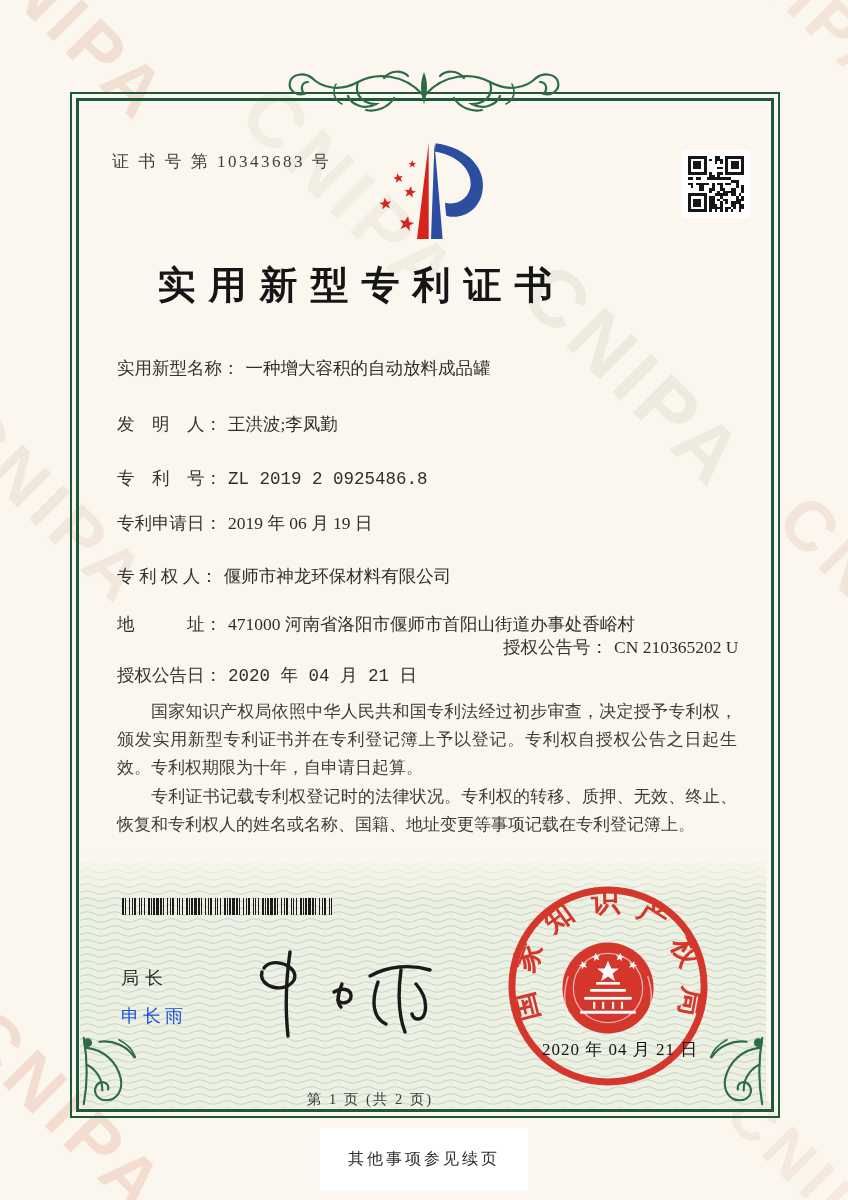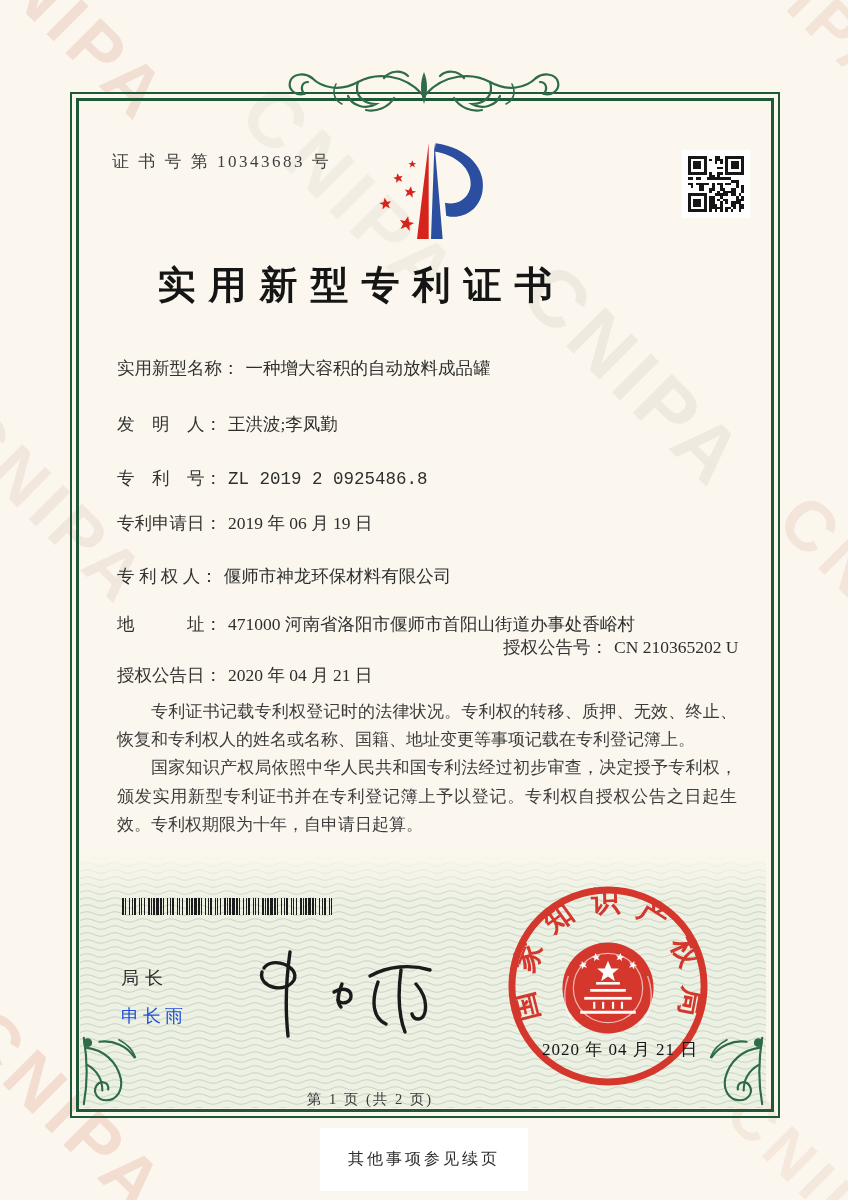--- a/index.html
+++ b/index.html
@@ -42,21 +42,21 @@
   .qr-box{position:absolute; left:682px; top:150px; width:68px; height:68px;
     background:#ffffff; display:flex; align-items:center; justify-content:center;}
   .title{position:absolute; left:0; top:260px; width:723px; text-align:center;
     font-size:38px; font-weight:bold; letter-spacing:13px; color:#151515;}
 
   
   .row{position:absolute; left:117px; font-size:17.5px; white-space:nowrap;}
   .row .lab{display:inline-block; color:#333;text-align:center;}
   .row .val{color:#2e2e2e; margin-left:6px;}
   .r0{top:356px;} .r1{top:412px;} .r2{top:466px;font-family:Liberation Mono, monospace;} .r3{top:511px;}
-  .r4{top:564px;font-family:Liberation Serif, serif;} .r5{top:612px;} .r6{top:663px;}
+  .r4{top:564px;font-family:Liberation Serif, serif;} .r5{top:612px;} .r6{top:663px;font-family:Liberation Mono, monospace;}
   .r7{top:635px; left:455px;margin-left:48px;}
 
   
   .body-text{position:absolute; left:117px; top:698px; width:620px;
     font-size:17px; line-height:1.66; color:#3c3c3c; text-align:justify;}
   .body-text p{margin:0; text-indent:2em;}
 
   
   .barcode{position:absolute; left:120px; top:898px;}
   .signer-title{position:absolute; left:121px; top:966px; font-size:18px;
@@ -330,22 +330,22 @@
     <span class="lab">地　　　址：</span><span class="val">471000 河南省洛阳市偃师市首阳山街道办事处香峪村</span>
   </div>
   <div class="row r6">
     <span class="lab">授权公告日：</span><span class="val">2020 年 04 月 21 日</span>
   </div>
   <div class="row r7">
     <span class="lab">授权公告号：</span><span class="val">CN 210365202 U</span>
   </div>
 
   <div class="body-text">
+    <p>国家知识产权局依照中华人民共和国专利法经过初步审查，决定授予专利权，颁发实用新型专利证书并在专利登记簿上予以登记。专利权自授权公告之日起生效。专利权期限为十年，自申请日起算。</p>
     <p>专利证书记载专利权登记时的法律状况。专利权的转移、质押、无效、终止、恢复和专利权人的姓名或名称、国籍、地址变更等事项记载在专利登记簿上。</p>
-    <p>国家知识产权局依照中华人民共和国专利法经过初步审查，决定授予专利权，颁发实用新型专利证书并在专利登记簿上予以登记。专利权自授权公告之日起生效。专利权期限为十年，自申请日起算。</p>
   </div>
 
   <div class="barcode">
     <svg id="bars" width="216" height="17" viewBox="0 0 216 17" shape-rendering="crispEdges">
         <rect x="2" y="0" width="2" height="17" fill="#1c1c1c"></rect>
         <rect x="5" y="0" width="1" height="17" fill="#1c1c1c"></rect>
         <rect x="9" y="0" width="1" height="17" fill="#1c1c1c"></rect>
         <rect x="12" y="0" width="1" height="17" fill="#1c1c1c"></rect>
         <rect x="14" y="0" width="2" height="17" fill="#1c1c1c"></rect>
         <rect x="19" y="0" width="1" height="17" fill="#1c1c1c"></rect>

